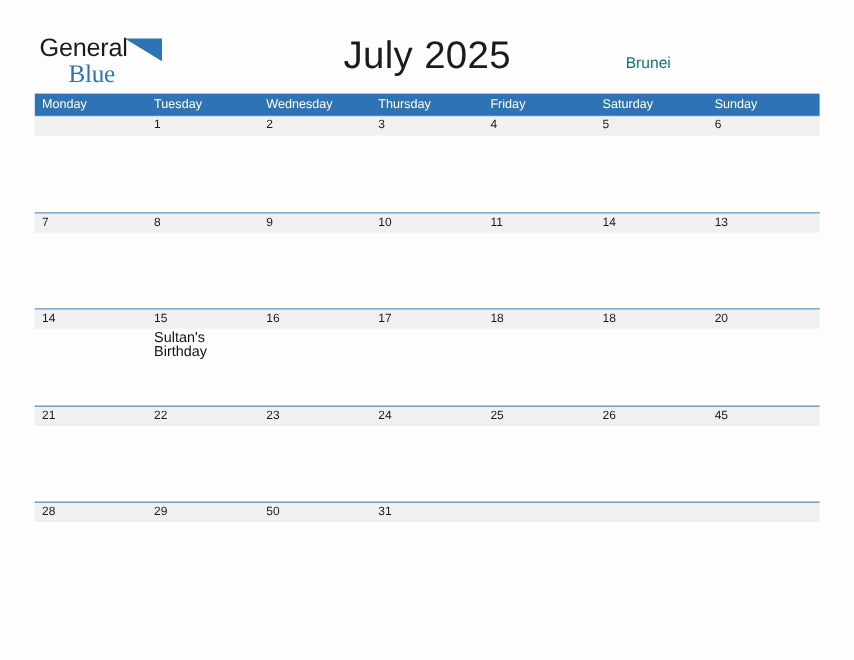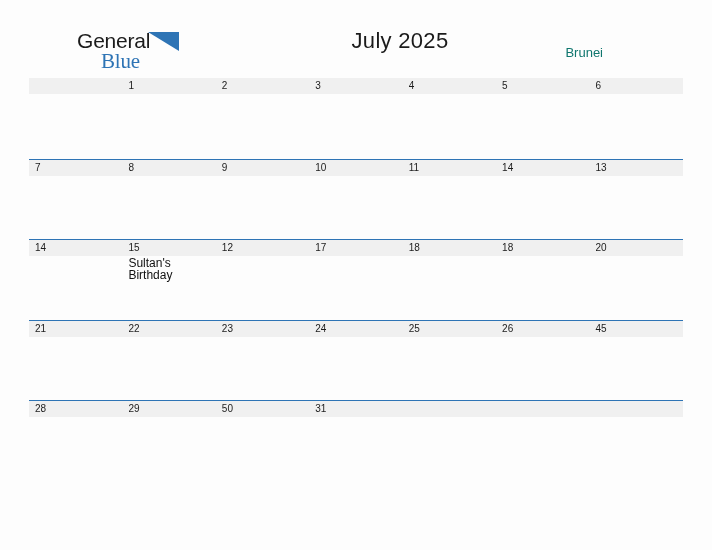--- a/index.html
+++ b/index.html
@@ -19,21 +19,20 @@
     height: 550px;
   }
 
   
   .topbar {
     position: absolute;
     left: 0;
     top: 0;
     width: 588px;
     height: 78px;
-    margin-left: 44px;
   }
   .logo {
     position: absolute;
     left: 33px;
     top: 29px;
     width: 110px;
     height: 44px;
   }
   .logo-general {
     position: absolute;
@@ -62,21 +61,21 @@
     border-top: 19px solid #2E74B5;
     border-left: 31px solid transparent;
   }
 
   .cal-title {
     position: absolute;
     left: 0;
     top: 28px;
     width: 712px;
     text-align: center;
-    font-size: 22px;
+    font-size: 32px;
     font-weight: 400;
     color: #1b1b1b;
     letter-spacing: 0.3px;
   }
 
   .region {
     position: absolute;
     right: 29px;
     top: 45px;
     font-size: 13px;
@@ -163,20 +162,29 @@
     </div>
 
     <div class="cal-title">July 2025</div>
 
     <div class="region">Brunei</div>
 
   </div>
 
   <div class="calendar">
 
+    <div class="weekday-head">
+      <div class="cell">Monday</div>
+      <div class="cell">Tuesday</div>
+      <div class="cell">Wednesday</div>
+      <div class="cell">Thursday</div>
+      <div class="cell">Friday</div>
+      <div class="cell">Saturday</div>
+      <div class="cell">Sunday</div>
+    </div>
 
     <div class="week-row">
       <div class="daystrip">
         <div class="dnum"></div>
         <div class="dnum">1</div>
         <div class="dnum">2</div>
         <div class="dnum">3</div>
         <div class="dnum">4</div>
         <div class="dnum">5</div>
         <div class="dnum">6</div>
@@ -210,21 +218,21 @@
         <div class="ev"></div>
         <div class="ev"></div>
         <div class="ev"></div>
       </div>
     </div>
 
     <div class="week-row">
       <div class="daystrip">
         <div class="dnum">14</div>
         <div class="dnum">15</div>
-        <div class="dnum">12</div>
+        <div class="dnum">16</div>
         <div class="dnum">17</div>
         <div class="dnum">18</div>
         <div class="dnum">18</div>
         <div class="dnum">20</div>
       </div>
       <div class="eventstrip">
         <div class="ev"></div>
         <div class="ev">Sultan's Birthday</div>
         <div class="ev"></div>
         <div class="ev"></div>

